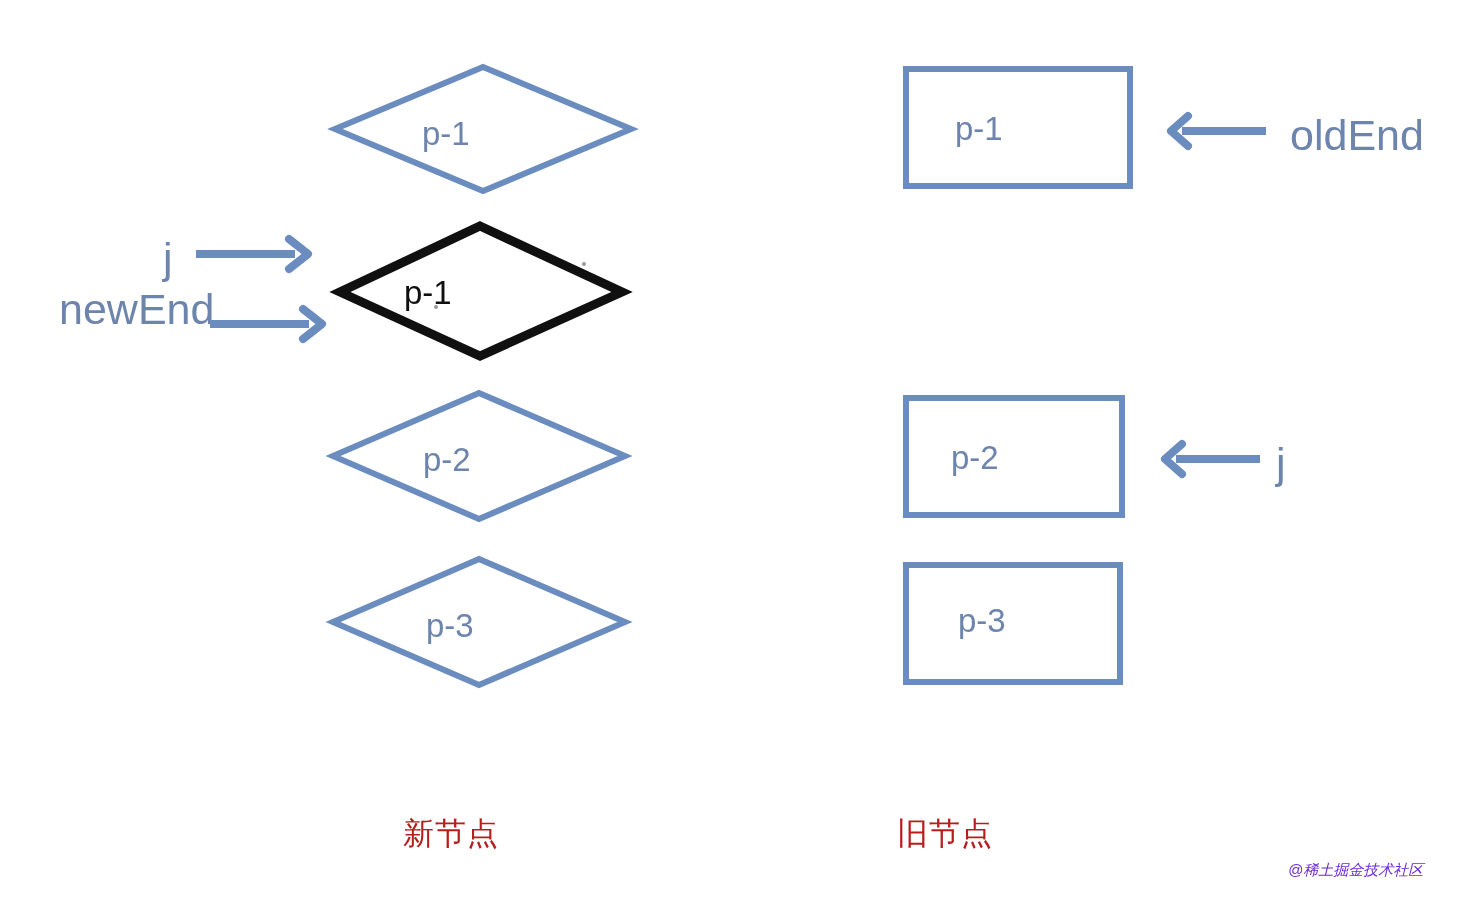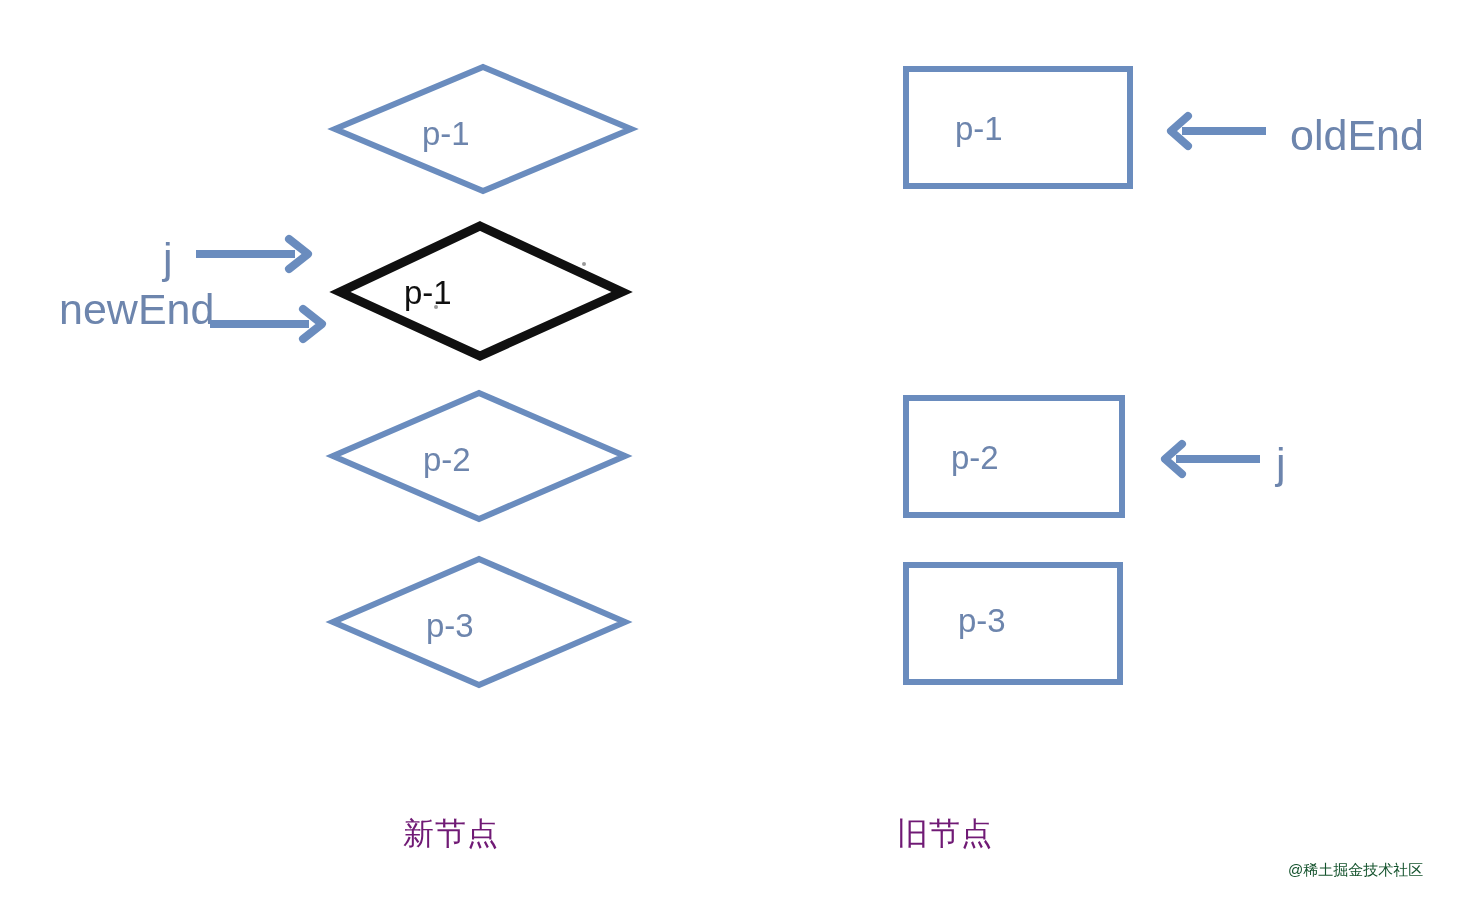--- a/index.html
+++ b/index.html
@@ -37,31 +37,32 @@
   .ptr-label {
     position: absolute;
     font-size: 43px;
     color: #6d85ad;
     white-space: nowrap;
     line-height: 1;
   }
   .caption {
     position: absolute;
     font-size: 31px;
-    color: #701a75;
+    color: #b91c1c;
     white-space: nowrap;
     line-height: 1;
     letter-spacing: 1px;
   }
   .watermark {
     position: absolute;
     font-size: 15px;
-    color: #14532d;
+    color: #6d28d9;
     white-space: nowrap;
     line-height: 1;
+    font-style: italic;
   }
   .speck {
     position: absolute;
     background: #9a9a9a;
     border-radius: 50%;
   }
 </style>
 </head>
 <body>
 

